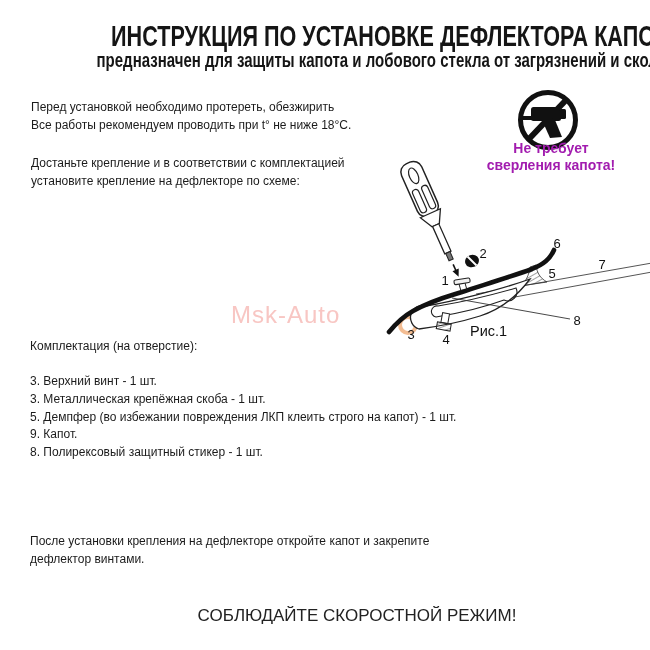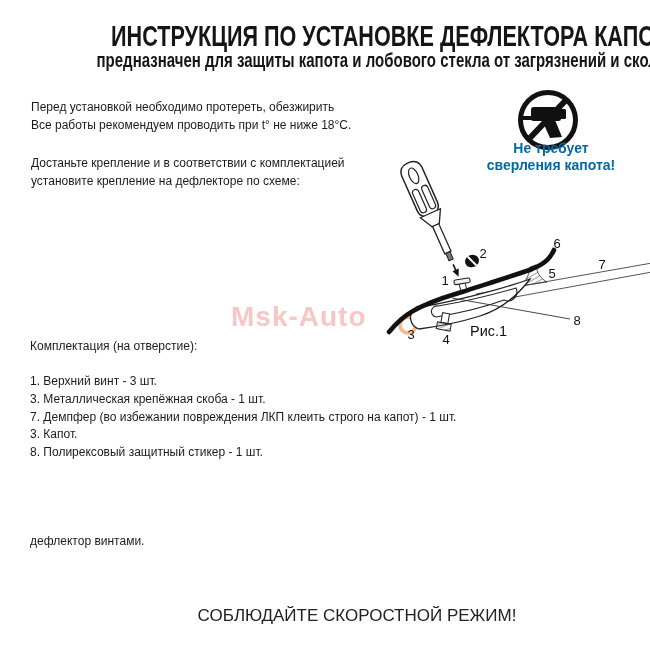--- a/index.html
+++ b/index.html
@@ -16,23 +16,23 @@
 
   .bodytext{font-size:12px;line-height:17.7px;margin-top:12px;}
   .para1{top:87px;left:31px;}
   .para2{top:143px;left:31px;}
   .kit-heading{top:326px;left:30px;}
   .kit-list{top:361px;left:30px;}
   .outro{top:521px;left:30px;}
   .slogan{top:606px;left:0;width:650px;text-align:center;font-size:17px;color:#222;margin-left:32px;}
 
   .badge-text{top:140px;left:466px;width:170px;text-align:center;font-weight:bold;
-              font-size:14px;line-height:16.5px;color:#0369a1;}
+              font-size:14px;line-height:16.5px;color:#a21caf;}
 
-  .watermark{top:301px;left:231px;font-weight:bold;font-size:28px;letter-spacing:1px;
+  .watermark{top:301px;left:231px;font-weight:normal;font-size:24px;letter-spacing:1px;
              white-space:nowrap;}
   .wm-ring{top:315px;left:398px;width:12px;height:12px;border-radius:50%;}
 
   svg text{font-family:"Liberation Sans", sans-serif;}
 </style>
 </head>
 <body>
 
 <div class="abs title">
   <span class="squeeze">ИНСТРУКЦИЯ ПО УСТАНОВКЕ ДЕФЛЕКТОРА КАПОТА</span>
@@ -129,24 +129,25 @@
     <text x="177" y="93">6</text>
     <text x="222" y="114">7</text>
     <text x="197" y="170">8</text>
   </g>
   <text x="90" y="181" font-size="14.5" fill="#111">Рис.1</text>
 </svg>
 
 <div class="abs bodytext kit-heading nowrap">Комплектация (на отверстие):</div>
 
 <div class="abs bodytext kit-list" style="line-height:17.8px;">
-  <div class="nowrap">1. Верхний винт - 3 шт.</div>
+  <div class="nowrap">3. Верхний винт - 1 шт.</div>
   <div class="nowrap">3. Металлическая крепёжная скоба - 1 шт.</div>
-  <div class="nowrap">7. Демпфер (во избежании повреждения ЛКП клеить строго на капот) - 1 шт.</div>
-  <div class="nowrap">3. Капот.</div>
+  <div class="nowrap">5. Демпфер (во избежании повреждения ЛКП клеить строго на капот) - 1 шт.</div>
+  <div class="nowrap">9. Капот.</div>
   <div class="nowrap">8. Полирексовый защитный стикер - 1 шт.</div>
 </div>
 
 <div class="abs bodytext outro">
+  <div class="nowrap">После установки крепления на дефлекторе откройте капот и закрепите</div>
   <div class="nowrap">дефлектор винтами.</div>
 </div>
 
 <div class="abs slogan">СОБЛЮДАЙТЕ СКОРОСТНОЙ РЕЖИМ!</div>
 
 </body></html>

